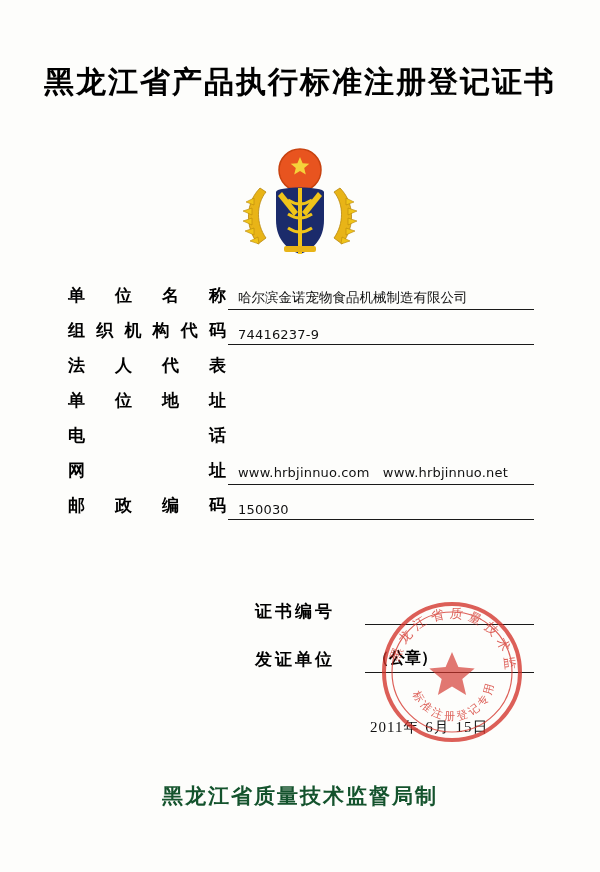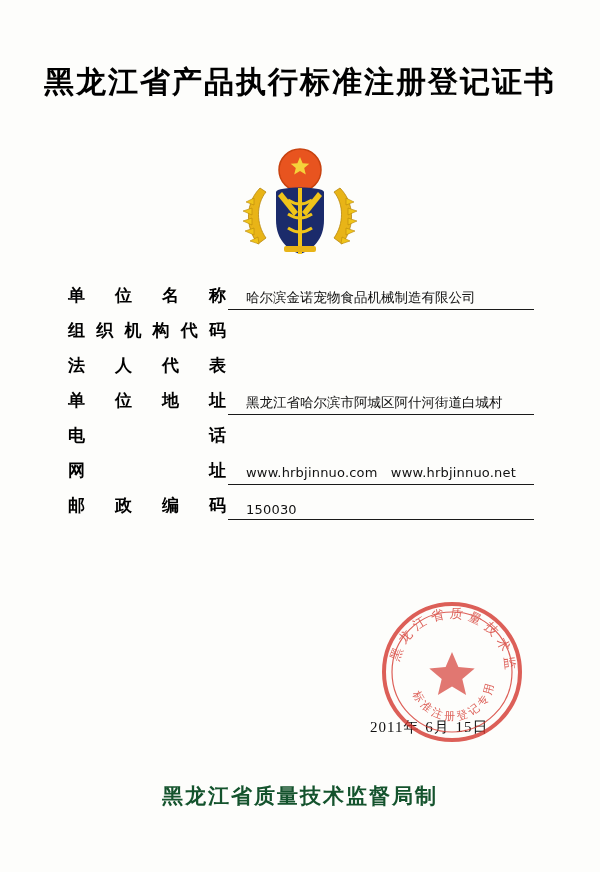--- a/index.html
+++ b/index.html
@@ -76,21 +76,21 @@
   .field-value-wrap {
     position: absolute;
     left: 160px;
     right: 0;
     top: 0;
     height: 27px;
     border-bottom: 1px solid #1a1a1a;
   }
   .field-value {
     position: absolute;
-    left: 18px;
+    left: 10px;
     bottom: 2px;
     font-size: 13.5px;
     color: #111;
     white-space: nowrap;
     font-family: "DejaVu Sans", "Liberation Sans", sans-serif;
     text-align: right;
   }
   .field-value.latin {
     font-size: 13px;
     letter-spacing: 0.2px;
@@ -232,41 +232,41 @@
 
     <div class="field-row">
       <div class="field-label">
         <span>组</span>
           <span>织</span>
           <span>机</span>
           <span>构</span>
           <span>代</span>
           <span>码</span>
       </div>
+      <div class="field-value-wrap">
+        <div class="field-value latin">74416237-9</div>
+      </div>
     </div>
 
     <div class="field-row">
       <div class="field-label">
         <span>法</span>
           <span>人</span>
           <span>代</span>
           <span>表</span>
       </div>
     </div>
 
     <div class="field-row">
       <div class="field-label">
         <span>单</span>
           <span>位</span>
           <span>地</span>
           <span>址</span>
       </div>
-      <div class="field-value-wrap">
-        <div class="field-value">黑龙江省哈尔滨市阿城区阿什河街道白城村</div>
-      </div>
     </div>
 
     <div class="field-row">
       <div class="field-label">
         <span>电</span>
           <span>话</span>
       </div>
     </div>
 
     <div class="field-row">
@@ -286,20 +286,34 @@
           <span>编</span>
           <span>码</span>
       </div>
       <div class="field-value-wrap">
         <div class="field-value latin">150030</div>
       </div>
     </div>
 
   </div>
 
+  <div class="lower">
+    <div class="lower-row">
+      <div class="lower-label">证书编号</div>
+      <div class="lower-line">
+        <div class="lower-value"></div>
+      </div>
+    </div>
+    <div class="lower-row">
+      <div class="lower-label">发证单位</div>
+      <div class="lower-line">
+        <div class="lower-value">（公章）</div>
+      </div>
+    </div>
+  </div>
 
   <div class="date-row">
     <span class="d-num">2011</span><span>年</span>
     <span class="d-num">6</span><span>月</span>
     <span class="d-num">15</span><span>日</span>
   </div>
 
   <div class="seal">
     <svg viewBox="0 0 148 148" width="148" height="148" xmlns="http://www.w3.org/2000/svg">
       <defs>

